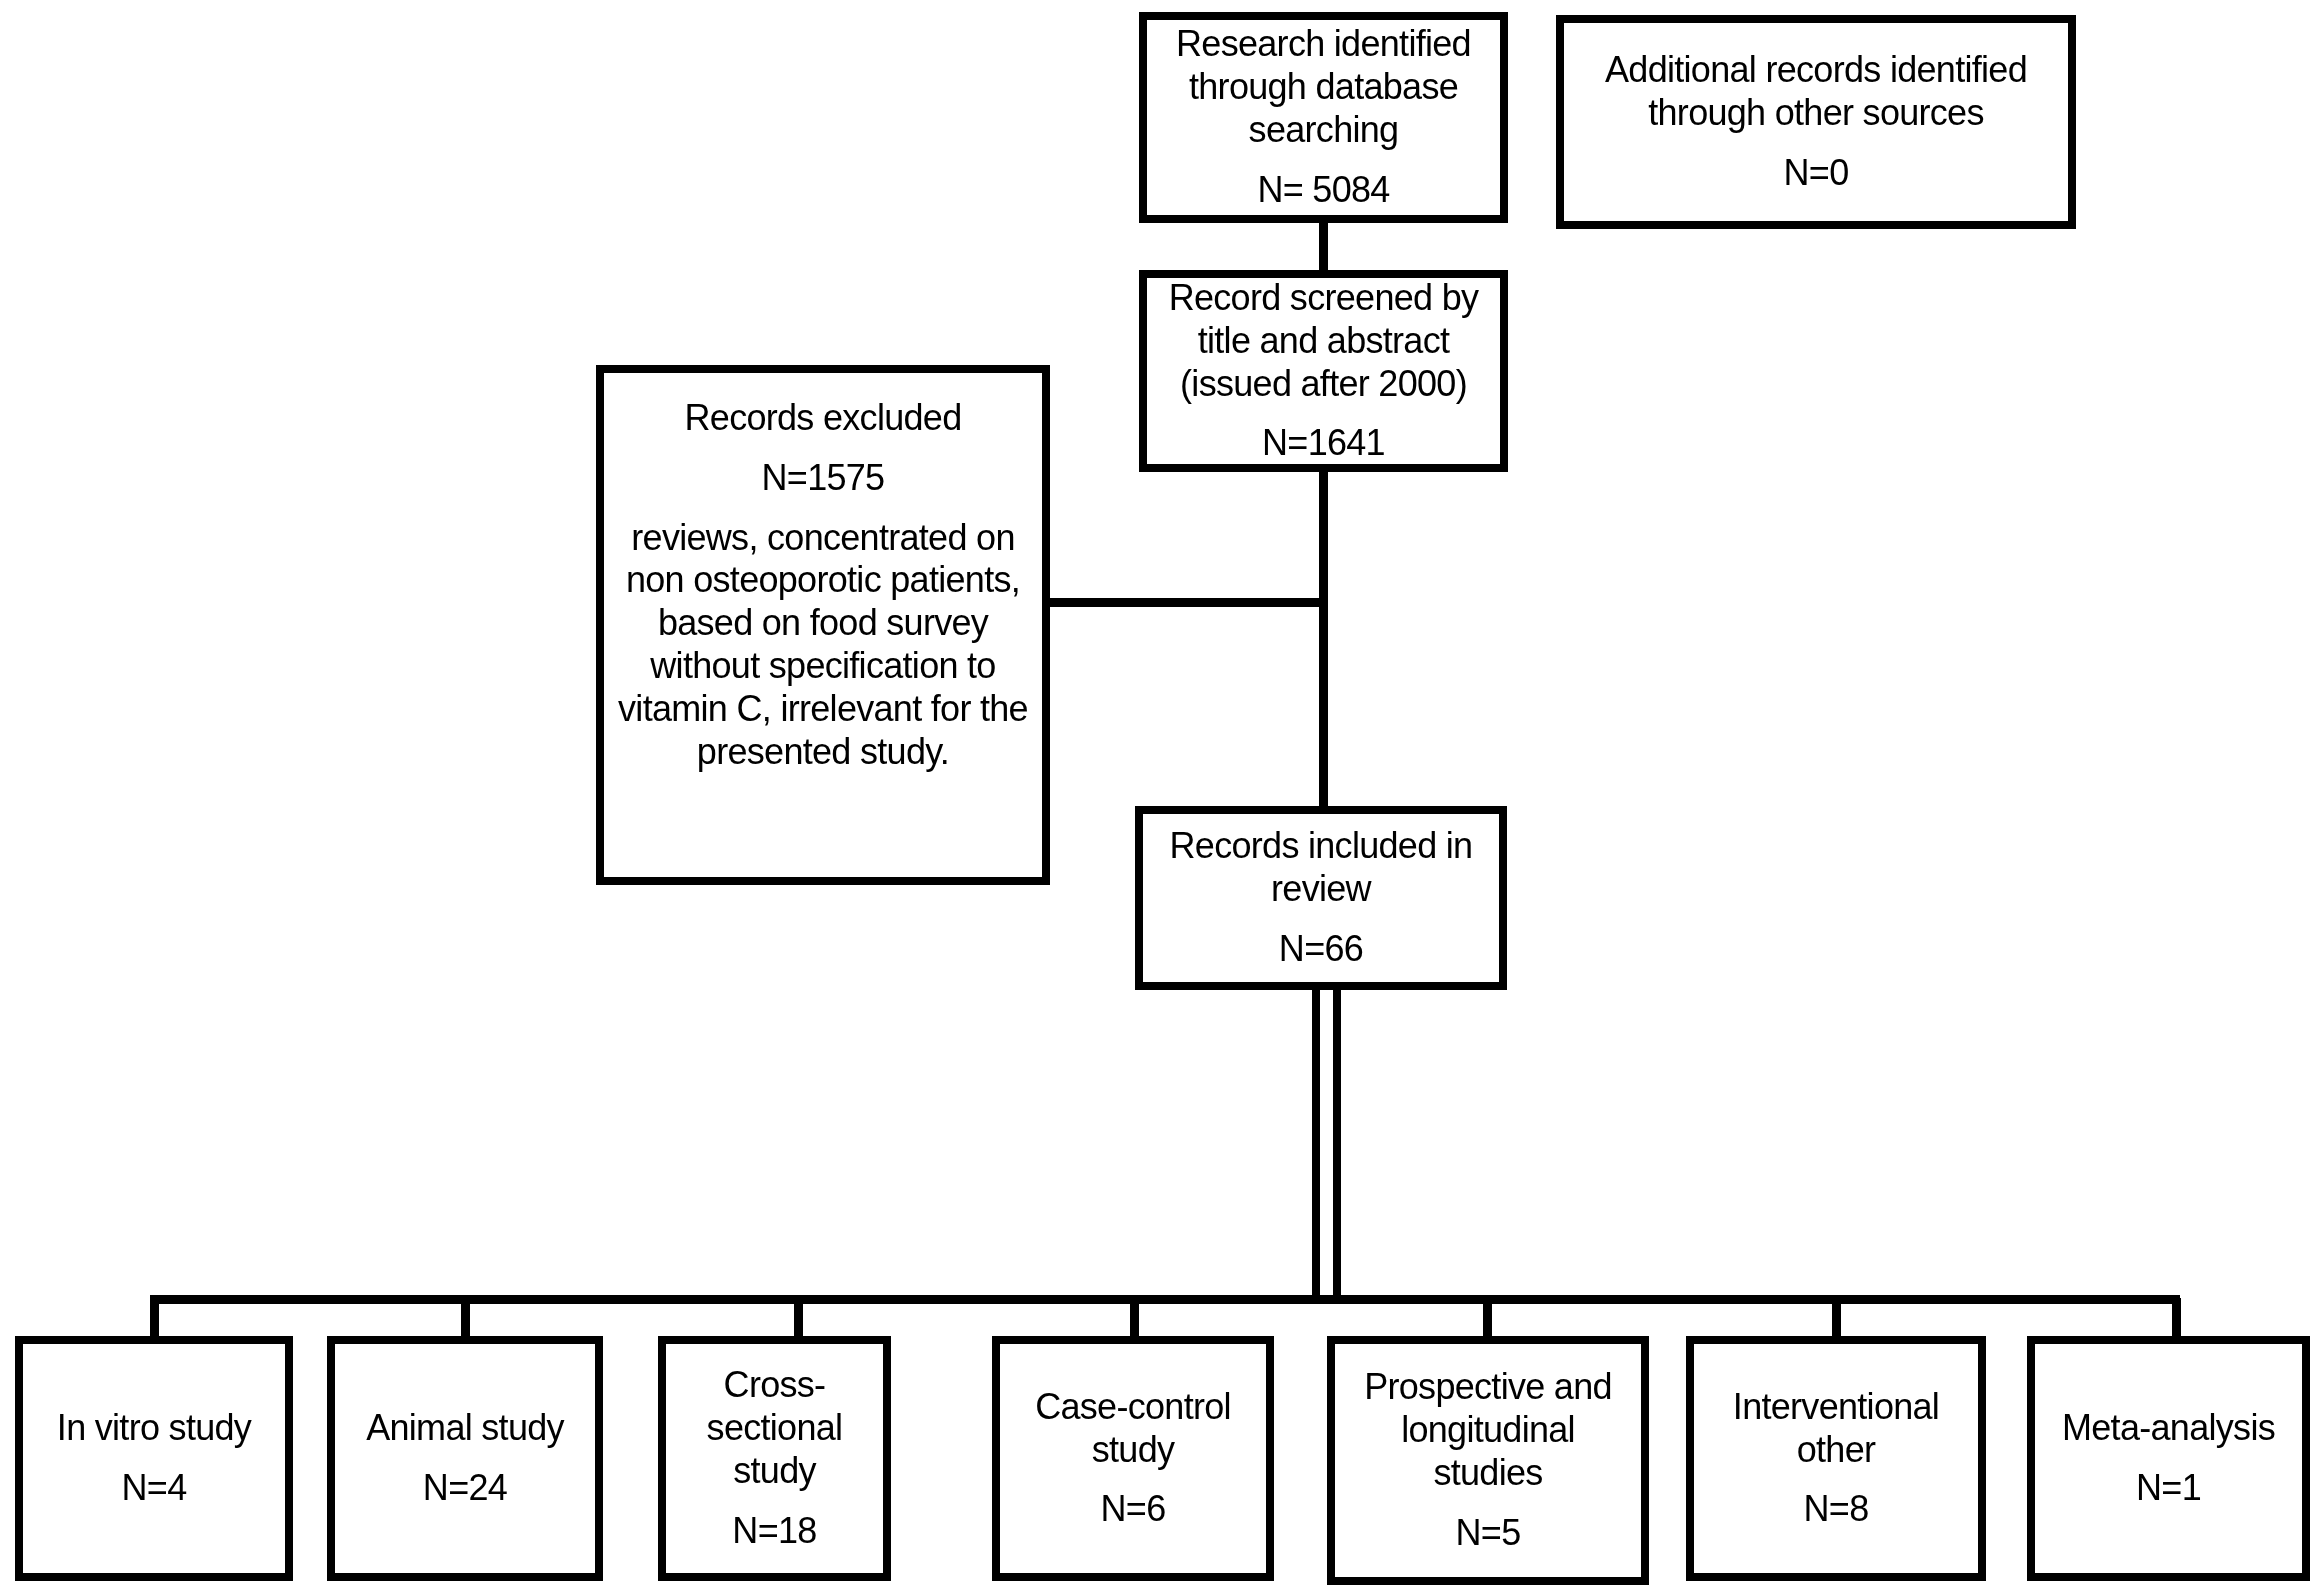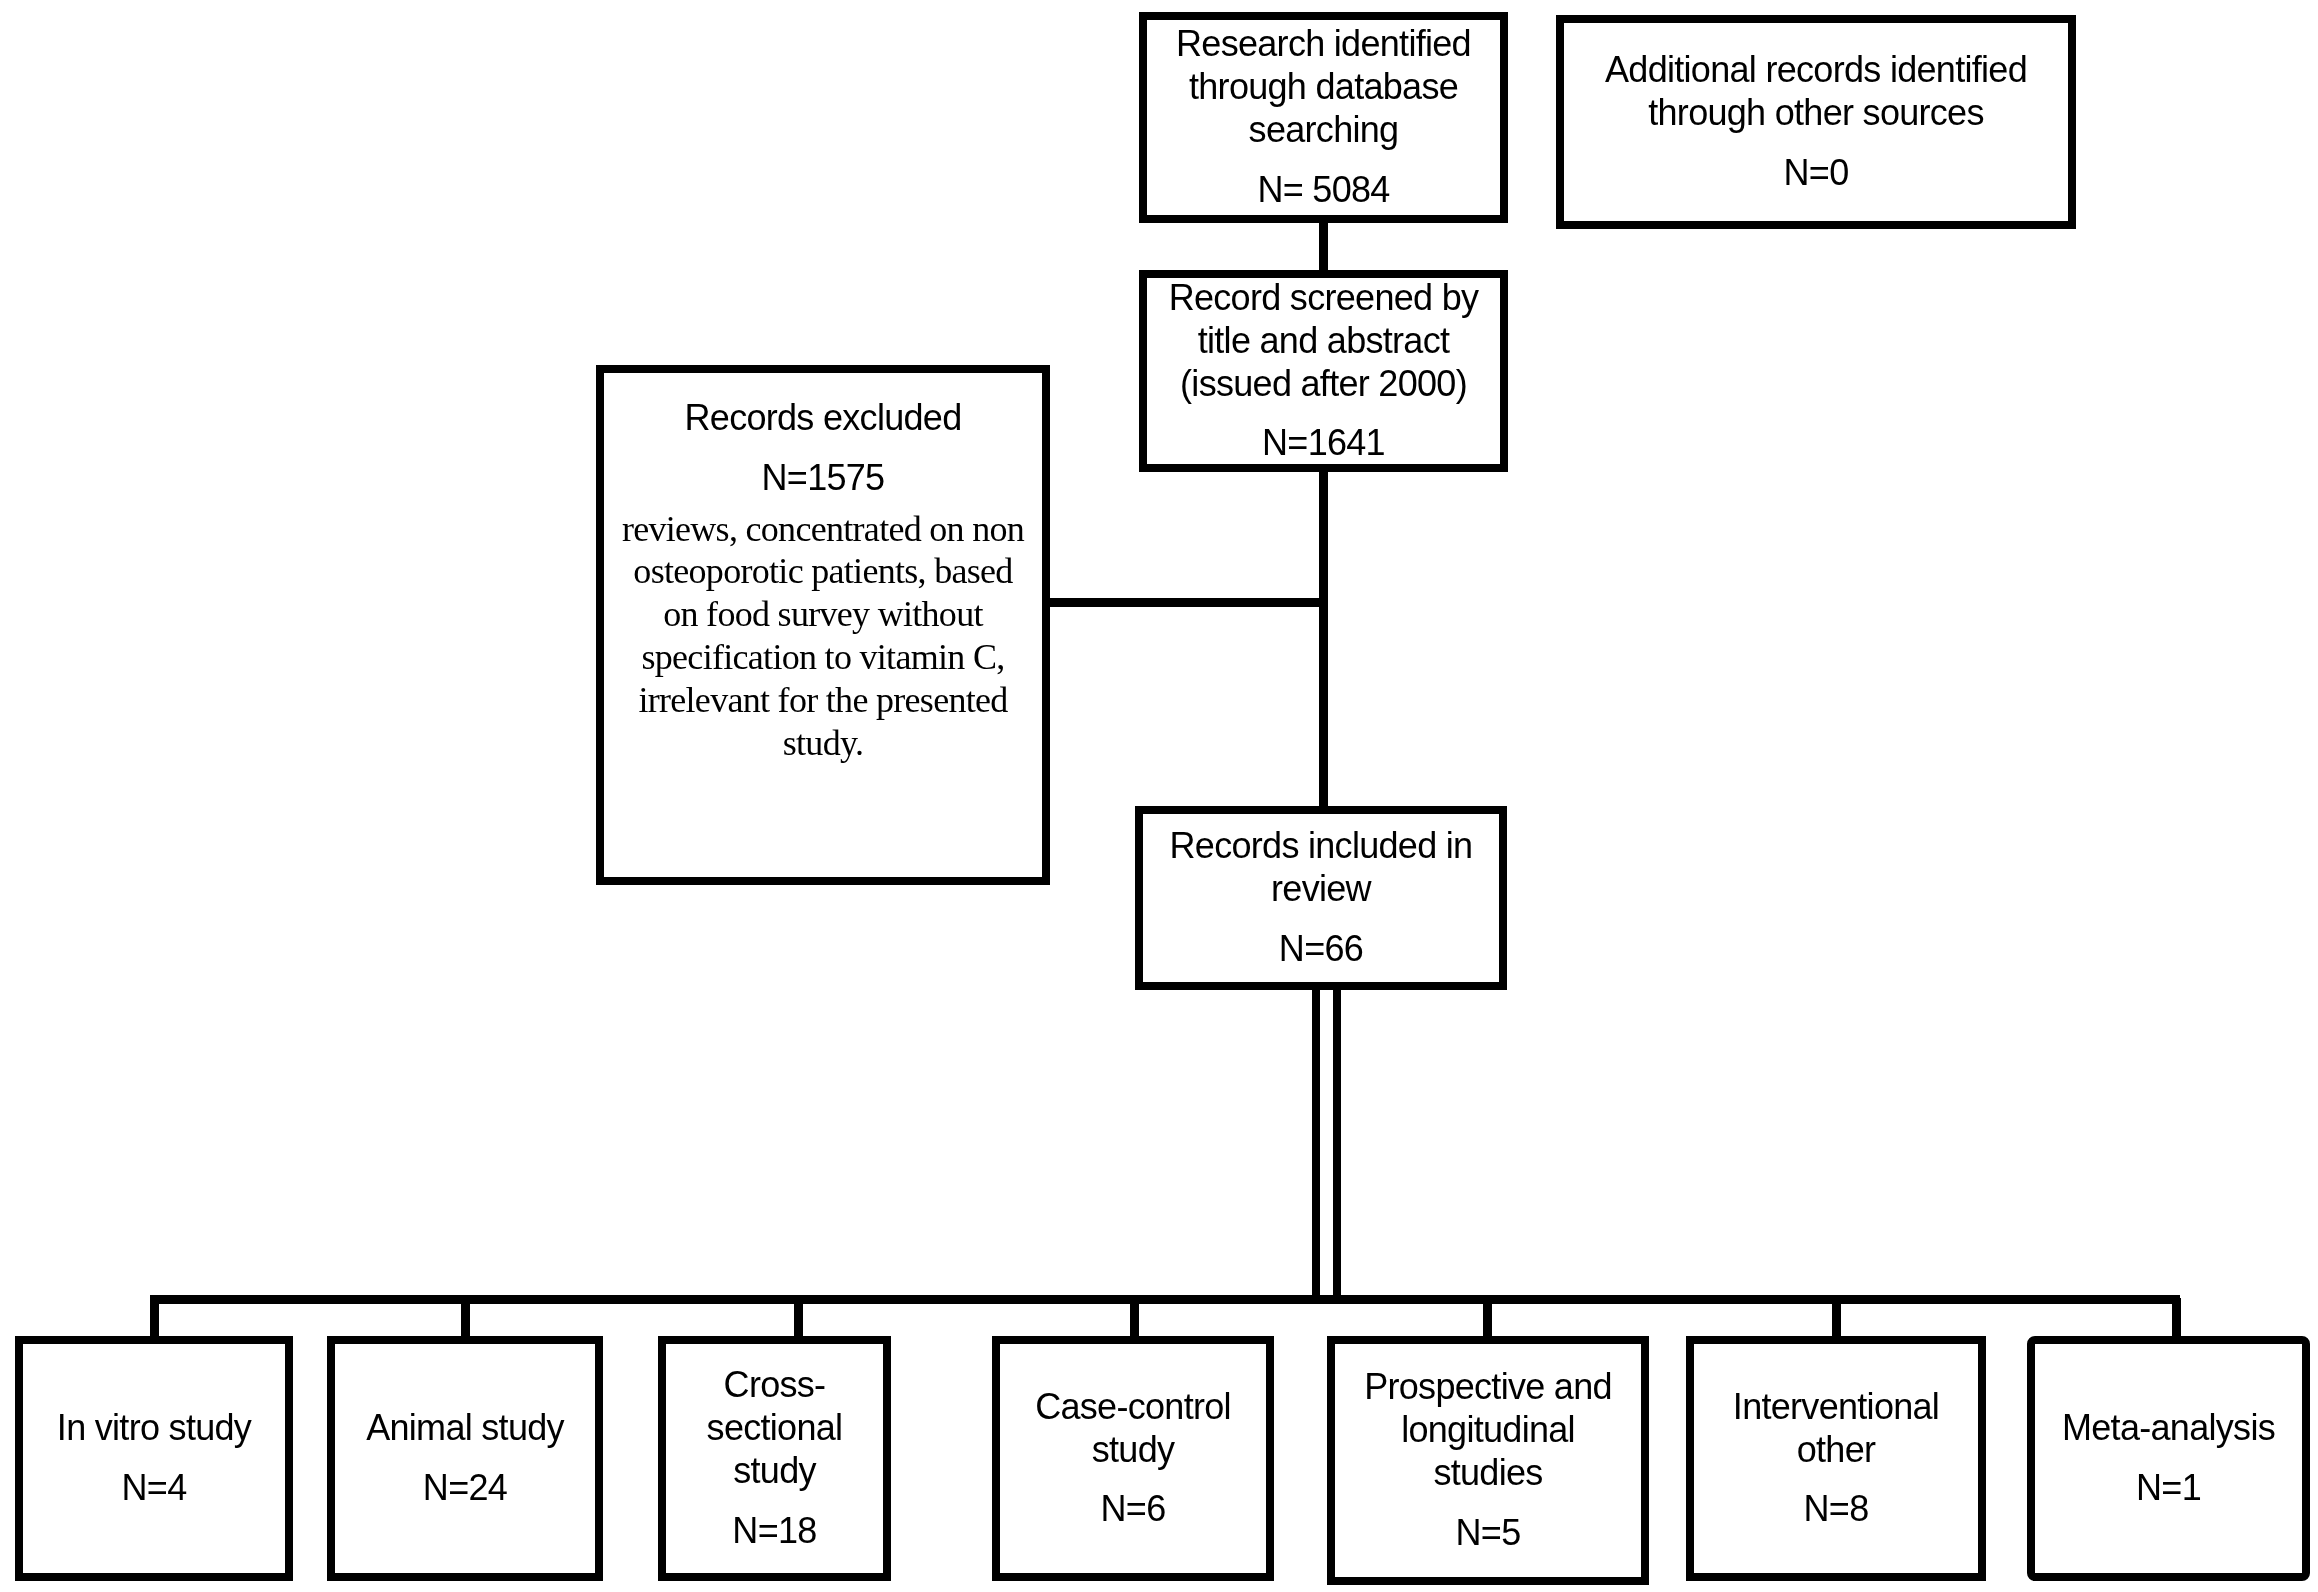--- a/index.html
+++ b/index.html
@@ -31,41 +31,40 @@
     text-align: center;
     font-size: 36px;
     line-height: 1.19;
     letter-spacing: -0.7px;
     padding: 0 9.2px;
   }
   .box .n {
     margin-top: 17px;
   }
   .box .detail {
-    margin-top: 8px;
-    font-family: Liberation Serif, serif;
+    margin-top: 17px;
   }
   .box.top-align {
     justify-content: flex-start;
     padding-top: 24px;
   }
   
   .box-research   { left: 1139px; top: 12px;   width: 369px; height: 211px; }
   .box-additional { left: 1556px; top: 15px;   width: 520px; height: 214px; }
   .box-screened   { left: 1139px; top: 270px;  width: 369px; height: 202px; }
   .box-excluded   { left: 596px;  top: 365px;  width: 454px; height: 520px; }
   .box-included   { left: 1135px; top: 806px; width: 372px; height: 184px; }
   
   .box-s0 { left: 15px;   top: 1336px; width: 278px; height: 245px; }
   .box-s1 { left: 327px;  top: 1336px; width: 276px; height: 245px; text-align: right; }
   .box-s2 { left: 658px; top: 1336px; width: 233px; height: 245px; }
   .box-s3 { left: 992px; top: 1336px; width: 282px; height: 245px; }
   .box-s4 { left: 1327px; top: 1336px; width: 322px; height: 249px; align-items: center; }
   .box-s5 { left: 1686px; top: 1336px; width: 300px; height: 245px; }
-  .box-s6 { left: 2027px; top: 1336px; width: 283px; height: 245px; border-radius: 8px; }
+  .box-s6 { left: 2027px; top: 1336px; width: 283px; height: 245px; }
   
   .c-research-screened { left: 1319px; top: 217px;  width: 8.6px;   height: 59px;  }
   .c-screened-included { left: 1319px; top: 467px;  width: 8.6px;   height: 346px; }
   .c-excluded-branch   { left: 1047px; top: 598px;  width: 280px;  height: 8.6px;  }
   .c-double-left       { left: 1312px; top: 986px; width: 8px;   height: 315px; }
   .c-double-right      { left: 1333px; top: 986px; width: 8px;   height: 315px; }
   .c-distribution      { left: 150px;  top: 1295px; width: 2030px; height: 8.6px;  }
   .stub { top: 1298px; width: 8.6px; height: 45px; }
   .stub-0 { left: 150px;  }
   .stub-1 { left: 461px;  }

